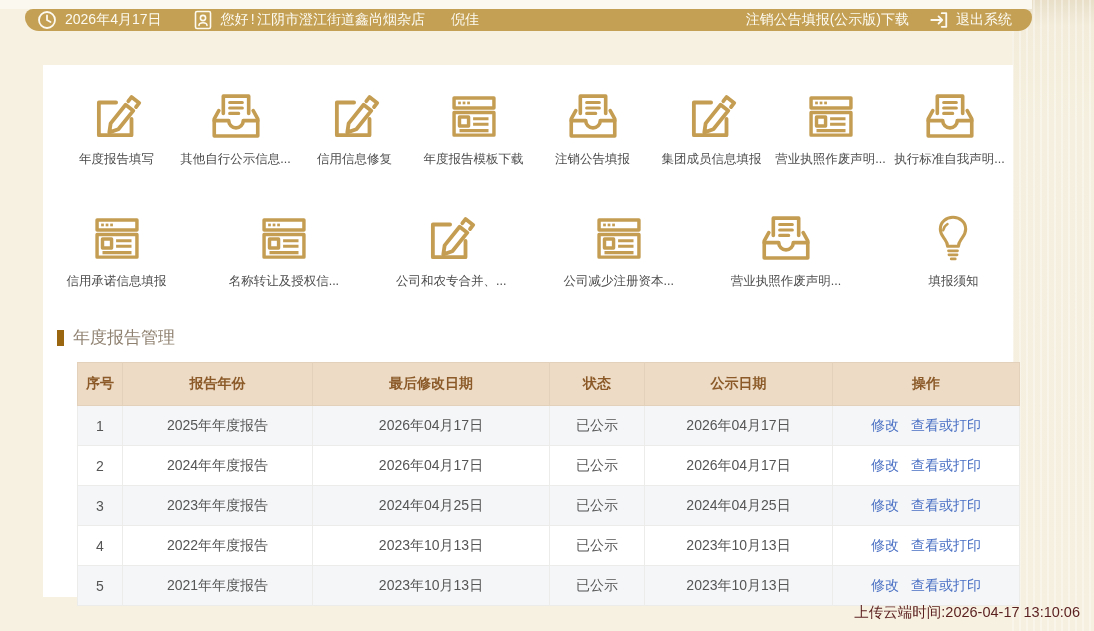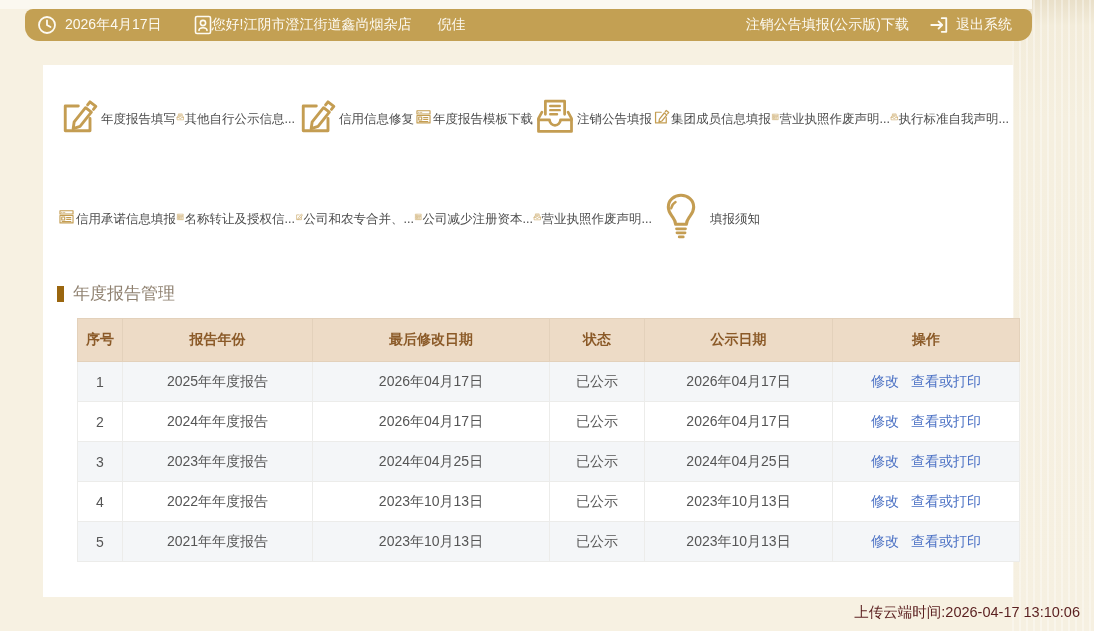--- a/index.html
+++ b/index.html
@@ -12,45 +12,45 @@
   .bg-right{
     position:absolute;top:0;right:0;width:82px;height:631px;
     background:
       repeating-linear-gradient(90deg, rgba(255,255,255,.35) 0 2px, rgba(0,0,0,0) 2px 7px),
       linear-gradient(180deg,#e9dfc9 0,#f3ecda 26px,#f5efdf 120px,#f6f0e1 100%);
   }
   .top-strip{position:absolute;top:0;left:0;width:1032px;height:9px;background:#fbf8f0;}
 
   
   .topbar{
-    position:absolute;left:25px;top:9px;width:1007px;height:32px;
+    position:absolute;left:25px;top:9px;width:1007px;height:22px;
     background:#c3a053;border-radius:8px 8px 14px 14px;
     display:flex;align-items:center;color:#fdfaf2;font-size:14px;
     padding:0 20px 0 12px;box-sizing:border-box;white-space:nowrap;
   }
   .topbar .ico{display:inline-flex;align-items:center;justify-content:center;}
   .tb-date{margin-left:8px;}
   .tb-usergrp{margin-left:32px;display:flex;align-items:center;}
-  .tb-greeting{}
+  .tb-greeting{margin-left:9px;font-family:Liberation Mono, monospace;}
   .tb-username{margin-left:26px;}
   .tb-spacer{flex:1;}
   .tb-license{cursor:pointer;}
   .tb-logout-icon{margin:0 7px 0 20px;cursor:pointer;}
   .tb-logout{cursor:pointer;}
 
   
   .panel{
     position:absolute;left:43px;top:65px;width:970px;height:532px;
     background:#ffffff;box-sizing:border-box;
   }
   .icon-row{display:flex;padding-left:14px;}
   .icon-row.r1{margin-top:23px;}
-  .icon-row.r2{margin-top:42px;}
+  .icon-row.r2{margin-top:42px;justify-content:space-between;}
   .icon-cell{
-    width:119px;display:flex;flex-direction:row;align-items:center;
+    width:119px;display:flex;flex-direction:column;align-items:center;
     cursor:pointer;flex:0 0 auto;
   }
   .gicon{width:58px;height:58px;display:block;}
   .icon-label{
     margin-top:5px;font-size:12.5px;color:#4c4c4c;white-space:nowrap;
   }
 
   
   .section-title{
     margin:36px 0 0 14px;display:flex;align-items:center;

